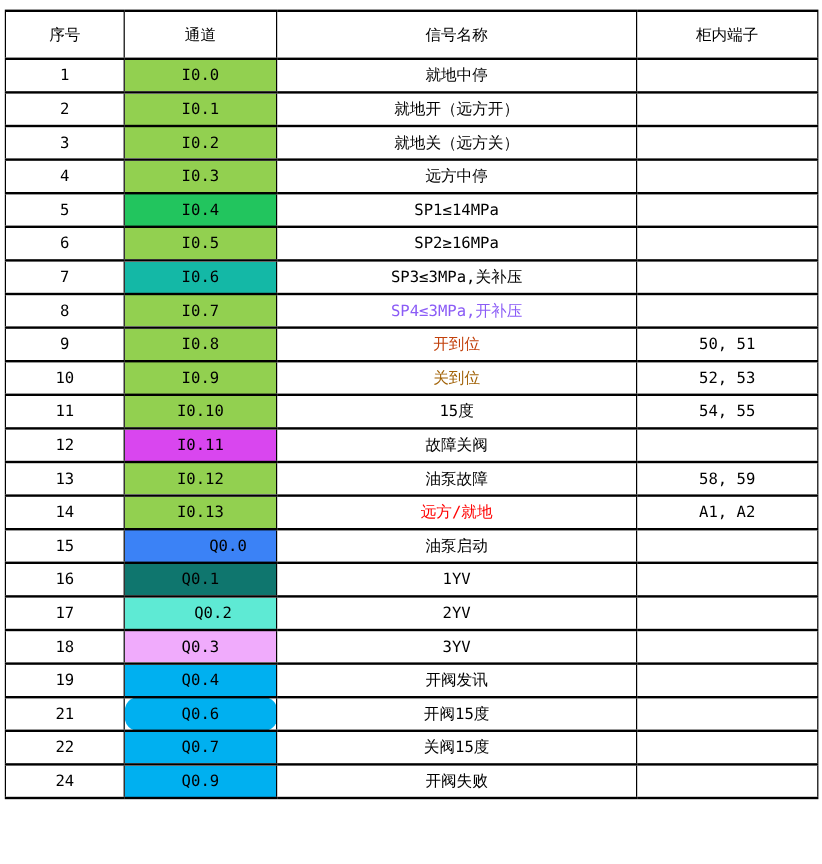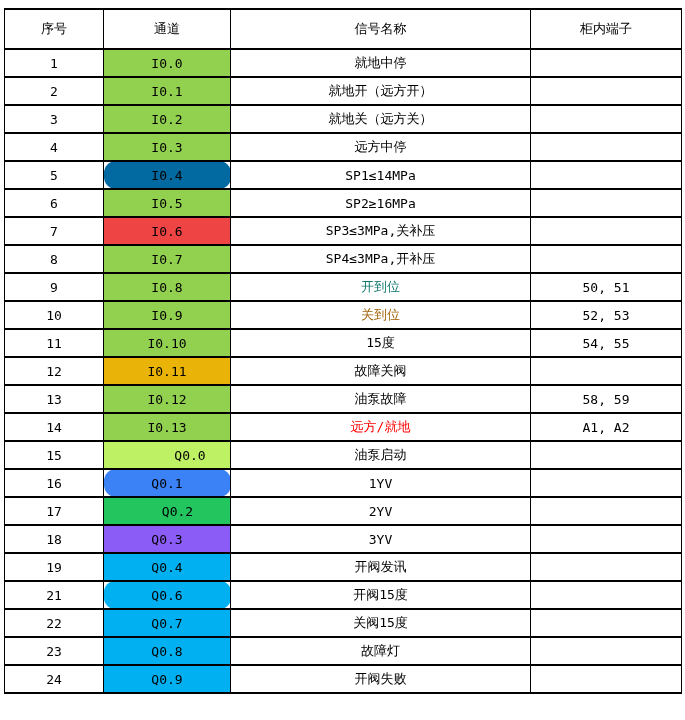--- a/index.html
+++ b/index.html
@@ -84,124 +84,118 @@
           <td></td>
         </tr>
         <tr>
           <td>4</td>
           <td style="background: rgb(146, 208, 80);">I0.3</td>
           <td>远方中停</td>
           <td></td>
         </tr>
         <tr>
           <td>5</td>
-          <td style="background: #0369a1; border-radius: 12px;">I0.4</td>
+          <td style="background: #22c55e;">I0.4</td>
           <td>SP1≤14MPa</td>
           <td></td>
         </tr>
         <tr>
           <td>6</td>
           <td style="background: rgb(146, 208, 80);">I0.5</td>
           <td>SP2≥16MPa</td>
           <td></td>
         </tr>
         <tr>
           <td>7</td>
-          <td style="background: #ef4444;">I0.6</td>
+          <td style="background: #14b8a6;">I0.6</td>
           <td>SP3≤3MPa,关补压</td>
           <td></td>
         </tr>
         <tr>
           <td>8</td>
           <td style="background: rgb(146, 208, 80);">I0.7</td>
-          <td class="sig-red" style="color: #000000;">SP4≤3MPa,开补压</td>
+          <td class="sig-red" style="color: #8b5cf6;">SP4≤3MPa,开补压</td>
           <td></td>
         </tr>
         <tr>
           <td>9</td>
           <td style="background: rgb(146, 208, 80);">I0.8</td>
-          <td class="sig-red-bold" style="color: #0f766e;">开到位</td>
+          <td class="sig-red-bold" style="color: #c2410c;">开到位</td>
           <td>50, 51</td>
         </tr>
         <tr>
           <td>10</td>
           <td style="background: rgb(146, 208, 80);">I0.9</td>
           <td class="sig-red-bold" style="color: #a16207;">关到位</td>
           <td>52, 53</td>
         </tr>
         <tr>
           <td>11</td>
           <td style="background: rgb(146, 208, 80);">I0.10</td>
           <td>15度</td>
           <td>54, 55</td>
         </tr>
         <tr>
           <td>12</td>
-          <td style="background: #eab308;">I0.11</td>
+          <td style="background: #d946ef;">I0.11</td>
           <td>故障关阀</td>
           <td></td>
         </tr>
         <tr>
           <td>13</td>
           <td style="background: rgb(146, 208, 80);">I0.12</td>
           <td>油泵故障</td>
           <td>58, 59</td>
         </tr>
         <tr>
           <td>14</td>
           <td style="background: rgb(146, 208, 80);">I0.13</td>
           <td class="sig-red-bold" style="color: rgb(255, 0, 0);">远方/就地</td>
           <td>A1, A2</td>
         </tr>
         <tr>
           <td>15</td>
-          <td style="background: #bef264; padding-left: 46px;">Q0.0</td>
+          <td style="background: #3b82f6; padding-left: 46px;">Q0.0</td>
           <td>油泵启动</td>
           <td></td>
         </tr>
         <tr>
           <td>16</td>
-          <td style="background: #3b82f6; border-radius: 12px;">Q0.1</td>
+          <td style="background: #0f766e;">Q0.1</td>
           <td>1YV</td>
           <td></td>
         </tr>
         <tr>
           <td>17</td>
-          <td style="background: #22c55e; padding-left: 21px;">Q0.2</td>
+          <td style="background: #5eead4; padding-left: 21px;">Q0.2</td>
           <td>2YV</td>
           <td></td>
         </tr>
         <tr>
           <td>18</td>
-          <td style="background: #8b5cf6;">Q0.3</td>
+          <td style="background: #f0abfc;">Q0.3</td>
           <td>3YV</td>
           <td></td>
         </tr>
         <tr>
           <td>19</td>
           <td style="background: rgb(0, 176, 240);">Q0.4</td>
           <td>开阀发讯</td>
           <td></td>
         </tr>
         <tr>
           <td>21</td>
           <td style="background: rgb(0, 176, 240); border-radius: 11px;">Q0.6</td>
           <td>开阀15度</td>
           <td></td>
         </tr>
         <tr>
           <td>22</td>
           <td style="background: rgb(0, 176, 240);">Q0.7</td>
           <td>关阀15度</td>
-          <td></td>
-        </tr>
-        <tr>
-          <td>23</td>
-          <td style="background: rgb(0, 176, 240);">Q0.8</td>
-          <td>故障灯</td>
           <td></td>
         </tr>
         <tr>
           <td>24</td>
           <td style="background: rgb(0, 176, 240);">Q0.9</td>
           <td>开阀失败</td>
           <td></td>
         </tr>
       </tbody>
   </table>

